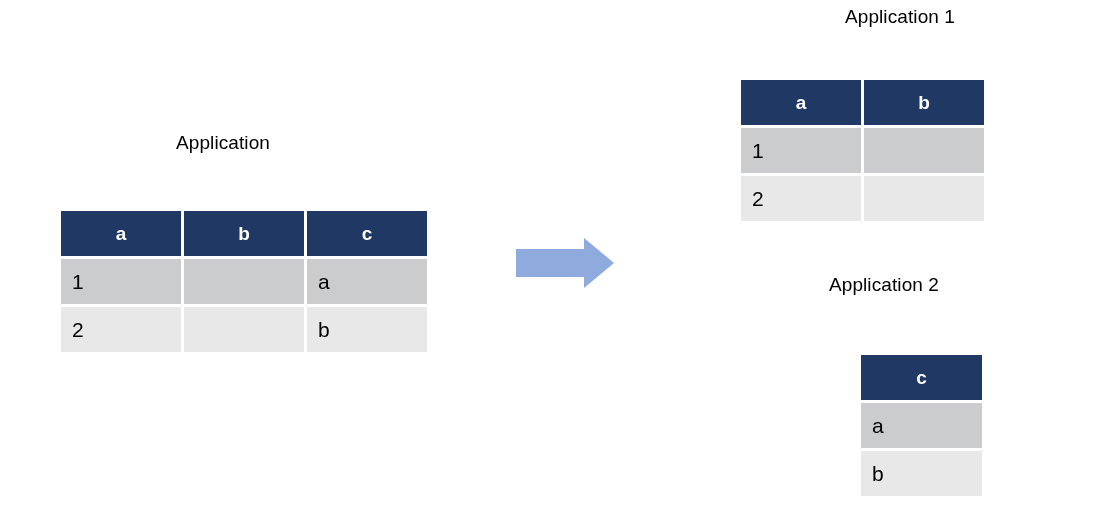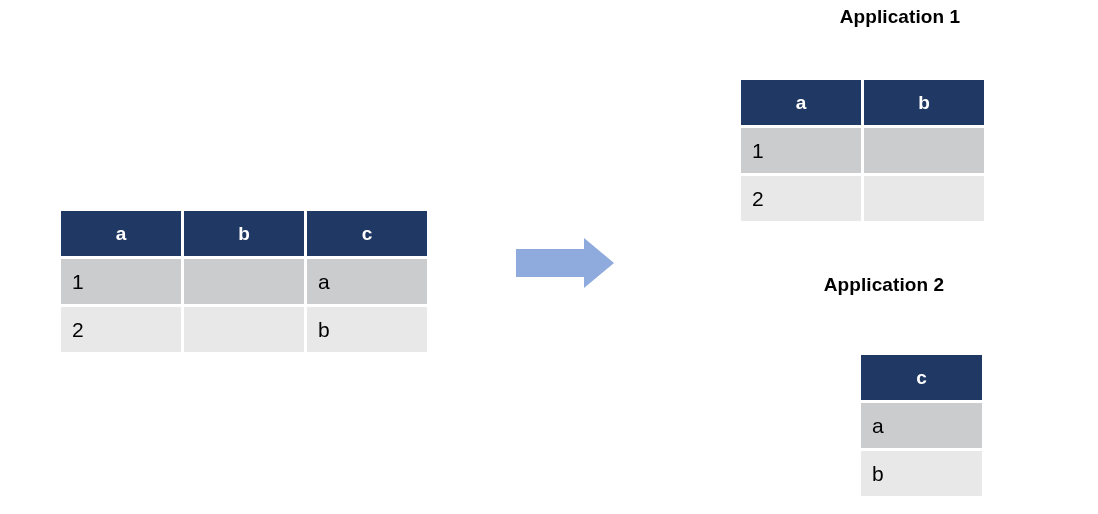--- a/index.html
+++ b/index.html
@@ -22,21 +22,21 @@
     top: 0;
     width: 1098px;
     height: 514px;
   }
 
   
   .title {
     position: absolute;
     font-family: "Liberation Sans", sans-serif;
     font-size: 19px;
-    font-weight: 700;
+    font-weight: 400;
     color: #000000;
     white-space: nowrap;
     text-align: center;
     letter-spacing: 0.1px;
   }
   #title-application      { left: 123px; top: 132px; width: 200px; }
   #title-application-1    { left: 800px; top: 6px;   width: 200px; }
   #title-application-2    { left: 784px; top: 274px; width: 200px; }
 
   
@@ -96,20 +96,21 @@
     top: 236px;
     width: 102px;
     height: 54px;
   }
 </style>
 </head>
 <body>
 
 <div class="canvas">
 
+  <div class="title" id="title-application">Application</div>
 
   <table class="tbl" id="table-application">
     <thead>
       <tr>
         <th>a</th>
         <th>b</th>
         <th>c</th>
       </tr>
     </thead>
     <tbody>

